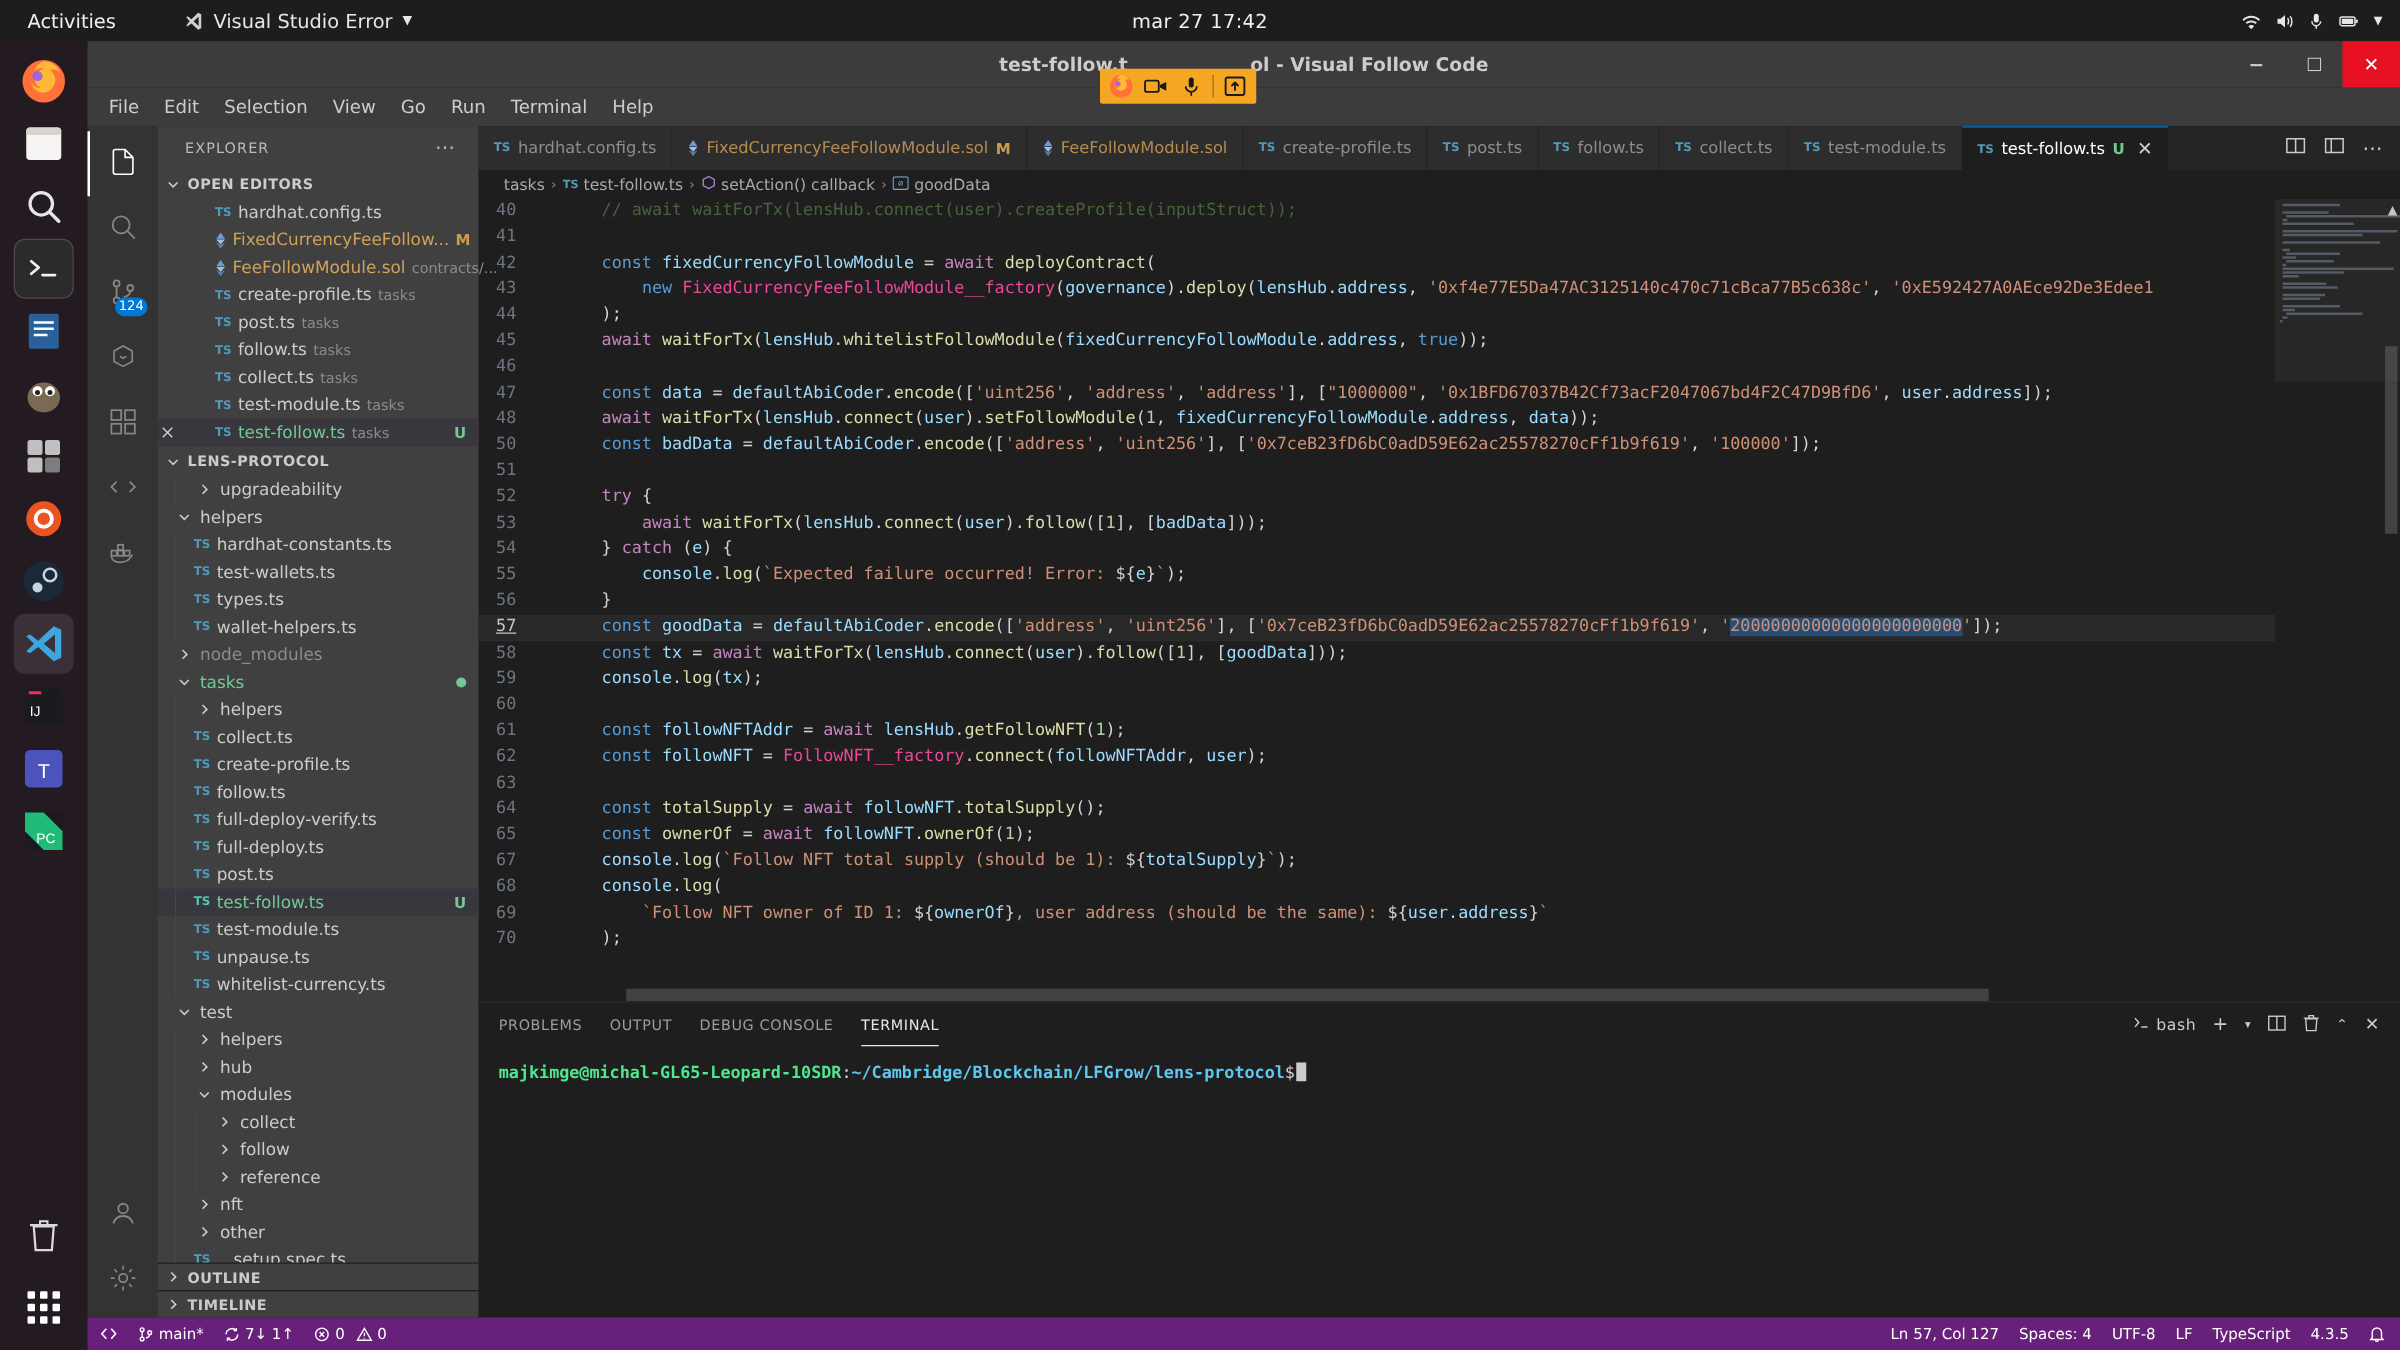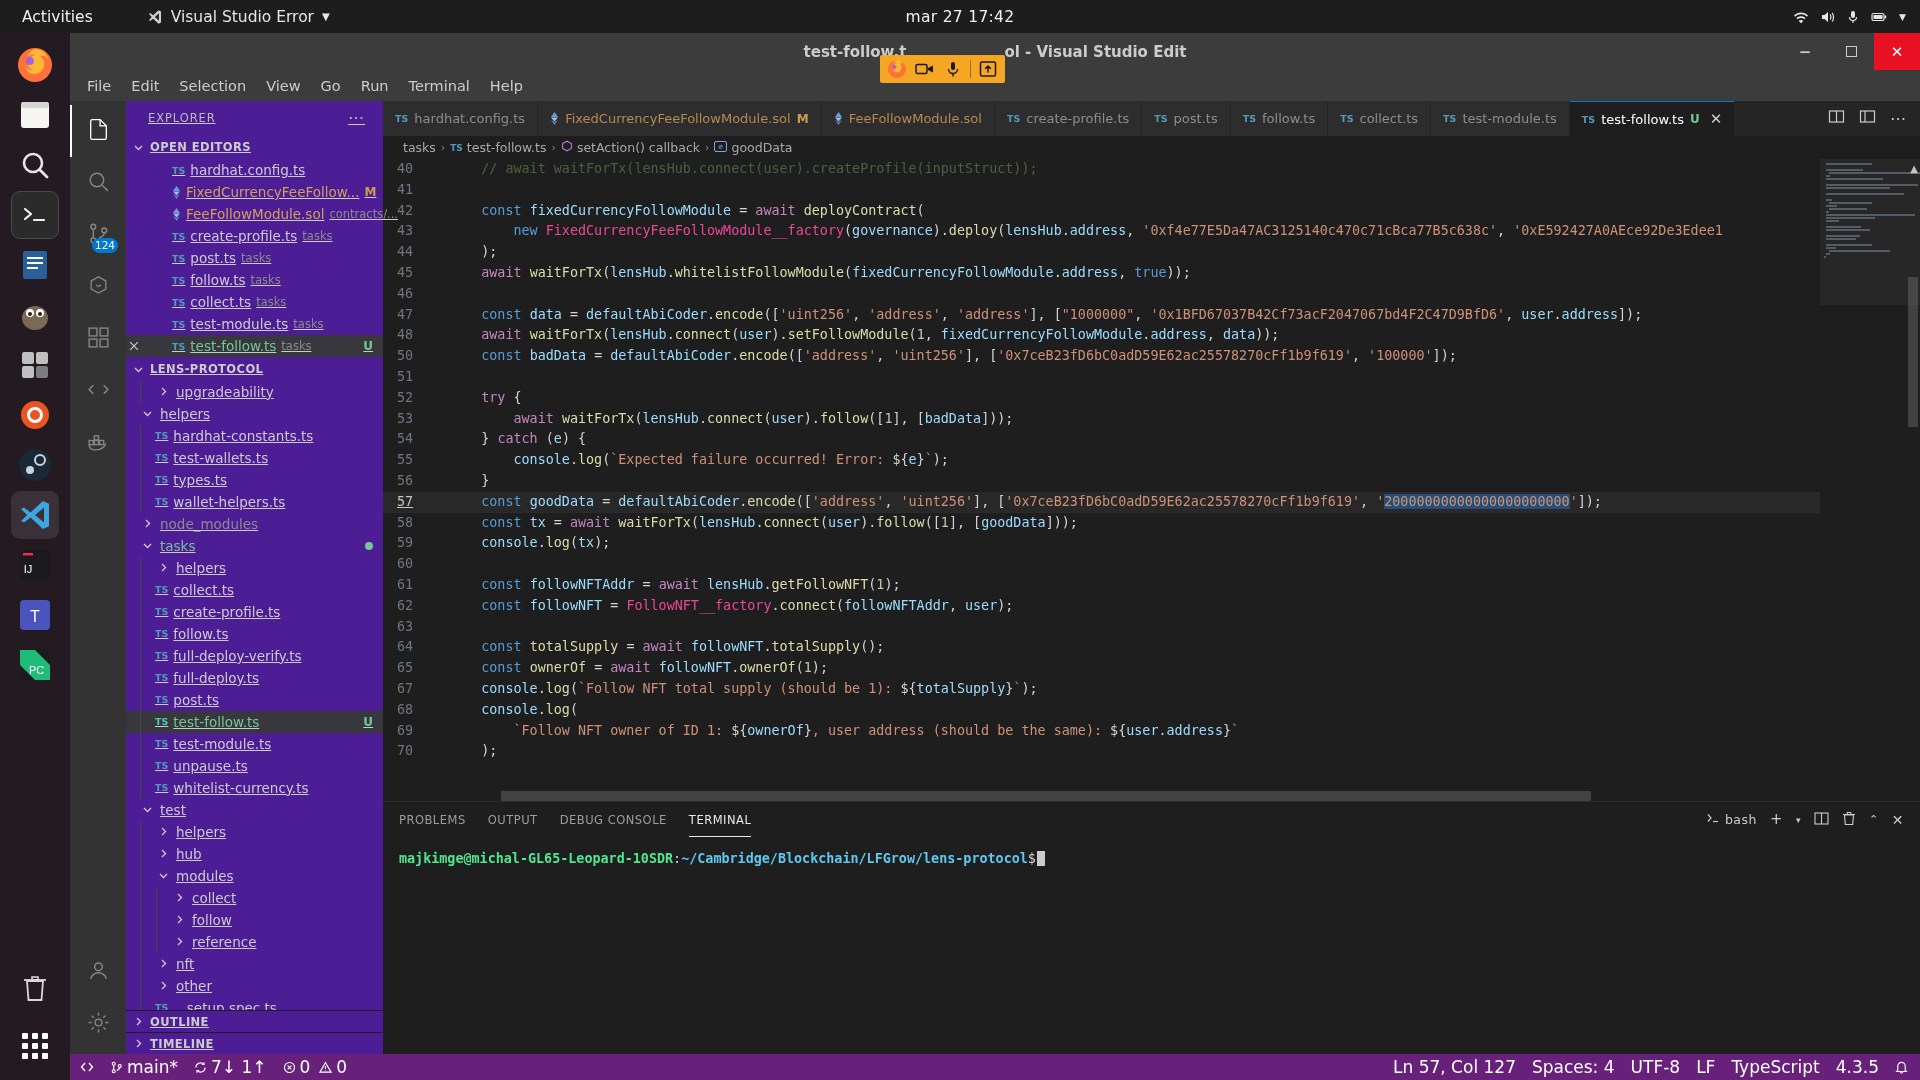--- a/index.html
+++ b/index.html
@@ -91,23 +91,22 @@
   }
   .badge {
     position: absolute; right: 8px; bottom: 8px; background: #0078d4; color:#fff;
     border-radius: 9px; font-size: 10.5px; line-height: 15px; min-width: 17px;
     text-align: center; padding: 0 3px; font-family:"DejaVu Sans", sans-serif;
   }
   #act-bottom { margin-top: auto; display:flex; flex-direction:column; align-items:center; padding-bottom:4px;}
 
   
   #sidebar {
-    width: 257px; background: #4c1d95; display: flex; flex-direction: column; flex: none;
+    width: 257px; background: #404040; display: flex; flex-direction: column; flex: none;
     font-size: 14px;
-    text-decoration: underline;
   }
   #sb-header {
     height: 35px; display: flex; align-items: center; justify-content: space-between;
     padding: 0 18px 0 22px; font-size: 11.5px; letter-spacing: .9px; color: #bbbbbb;
   }
   .sb-section-title {
     height: 24px; display:flex; align-items:center; gap:4px;
     font-size: 11.5px; font-weight: bold; letter-spacing: .4px; color:#cccccc;
     padding-left: 4px; position: relative;
   }
@@ -211,21 +210,21 @@
     font-family:"DejaVu Sans Mono","Liberation Mono", monospace; font-size: 13.4px; line-height:19px;
   }
   .t-user { color:#4ee88f; font-weight:bold;}
   .t-path { color:#5ec8f0; font-weight:bold;}
   .t-sym  { color:#d4d4d4; }
   .t-cursor { display:inline-block; width:8px; height:15px; background:#cccccc; vertical-align:-3px; margin-left:1px;}
 
   
   #statusbar {
     height: 26px; background: #68217a; color:#ffffff; display:flex; align-items:center;
-    font-size: 17px; flex:none; padding: 0 4px;
+    font-size: 12px; flex:none; padding: 0 4px;
   }
   .st { display:flex; align-items:center; gap:4px; padding: 0 8px; height:26px;}
   #st-right { margin-left:auto; display:flex; align-items:center;}
   .st svg { display:block; }
 </style>
 </head>
 <body>
 
 <div id="gnome-bar">
   <div id="gnome-activities">Activities</div>
@@ -380,21 +379,21 @@
           <i></i>
       </div>
     </div>
   </div>
 </div>
 
 <div id="vscode">
 
   <div id="titlebar">
     <span>
-      <span>test-follow.t</span><span style="display:inline-block;width:98px;"></span><span>ol - Visual Studio Edit</span>
+      <span>test-follow.t</span><span style="display:inline-block;width:98px;"></span><span>ol - Visual Follow Code</span>
     </span>
     <div id="win-controls">
       <div class="wbtn">−</div>
       <div class="wbtn">
         <svg width="11" height="11" viewBox="0 0 11 11">
             <rect x=".5" y=".5" width="10" height="10" stroke="#cccccc" fill="none"></rect>
           </svg>
       </div>
       <div class="wbtn close">✕</div>
     </div>

